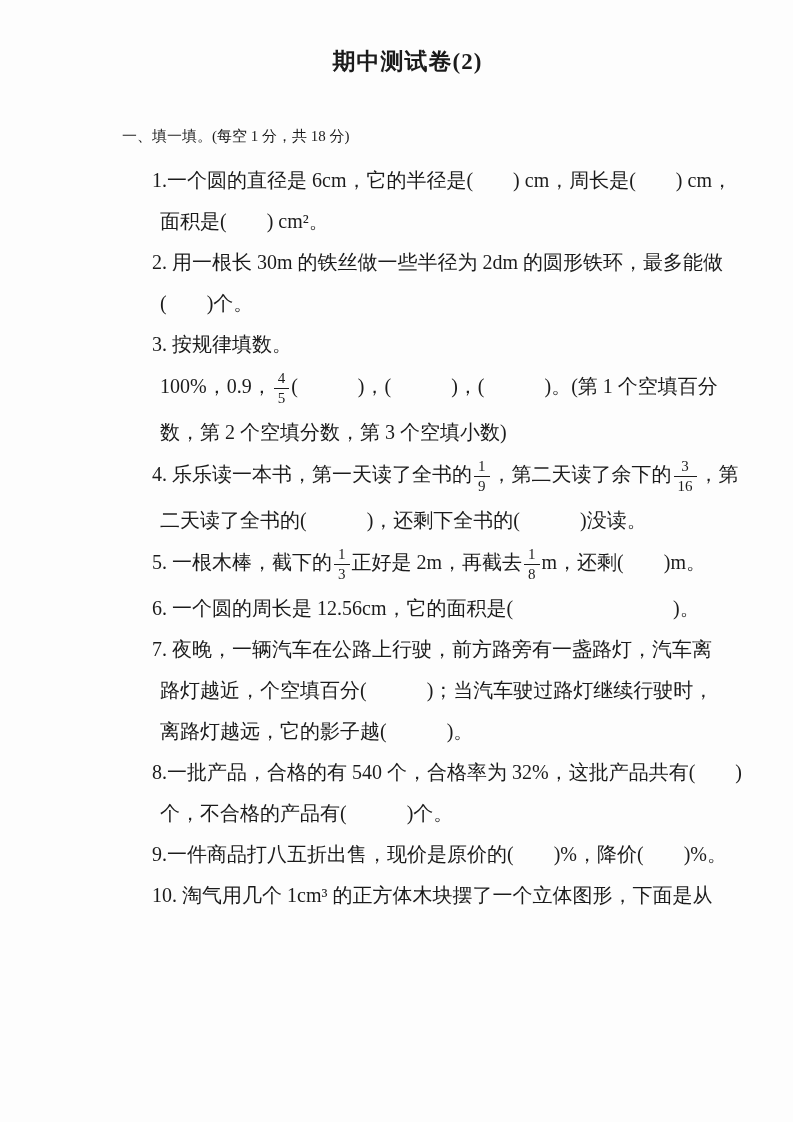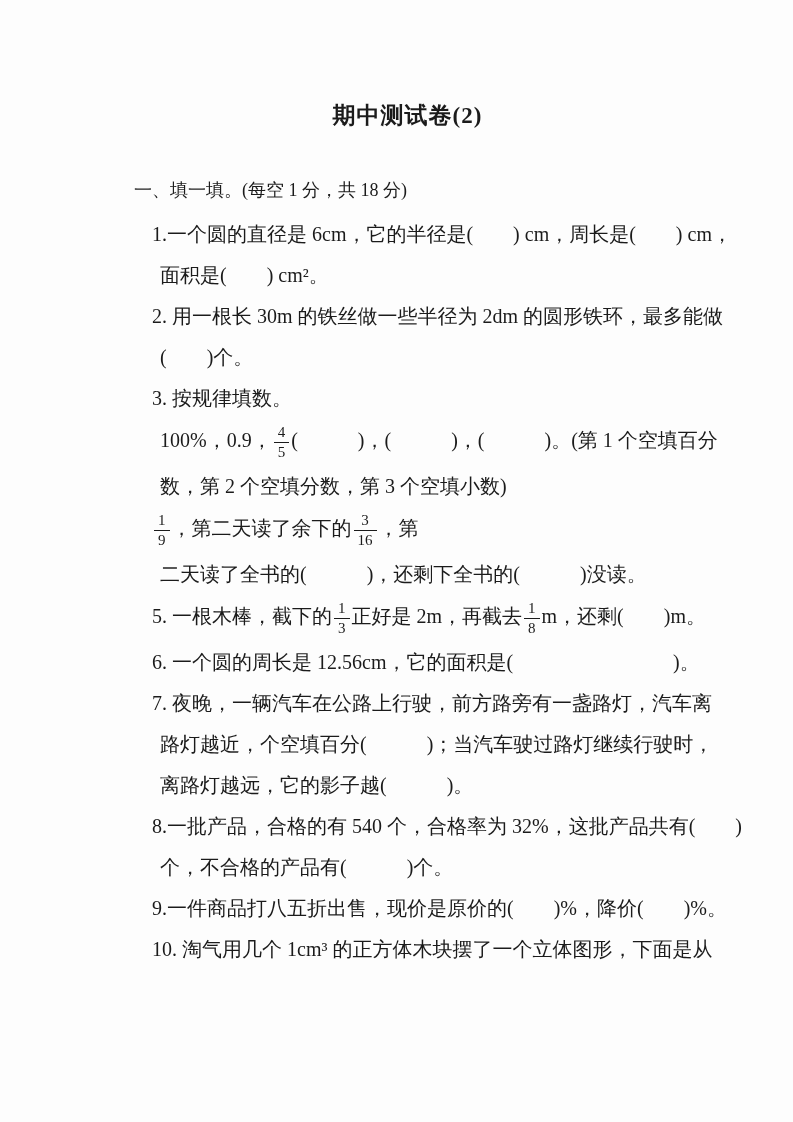--- a/index.html
+++ b/index.html
@@ -15,32 +15,31 @@
     background: #fdfdfd;
     color: #1b1b1b;
     font-family: "Liberation Serif", "DejaVu Serif", serif;
     font-size: 20px;
     box-sizing: border-box;
     padding: 0 100px 0 122px;
     overflow: hidden;
   }
   .title {
     margin: 0;
-    padding-top: 100px;
+    padding-top: 46px;
     text-align: center;
     font-size: 23px;
     font-weight: bold;
     letter-spacing: 1px;
   }
   .section-heading {
     margin-top: 44px;
-    font-size: 18px;
+    font-size: 15px;
     line-height: 30px;
     white-space: nowrap;
-    margin-left: 12px;
   }
   .questions {
     margin-top: 14px;
   }
   .question {
     margin: 0;
   }
   .line {
     line-height: 30px;
     margin-bottom: 11px;
@@ -84,21 +83,21 @@
       <div class="question">
         <div class="line first"><span>2. 用一根长 30m 的铁丝做一些半径为 2dm 的圆形铁环，最多能做</span></div>
         <div class="line cont"><span>(　　)个。</span></div>
       </div>
       <div class="question">
         <div class="line first"><span>3. 按规律填数。</span></div>
         <div class="line cont"><span>100%，0.9，</span><span class="frac"><span class="num">4</span><span class="den">5</span></span><span>(　　　)，(　　　)，(　　　)。(第 1 个空填百分</span></div>
         <div class="line cont"><span>数，第 2 个空填分数，第 3 个空填小数)</span></div>
       </div>
       <div class="question">
-        <div class="line first"><span class="frac"><span class="num">1</span><span class="den">9</span></span><span>，第二天读了余下的</span><span class="frac"><span class="num">3</span><span class="den">16</span></span><span>，第</span></div>
+        <div class="line first"><span>4. 乐乐读一本书，第一天读了全书的</span><span class="frac"><span class="num">1</span><span class="den">9</span></span><span>，第二天读了余下的</span><span class="frac"><span class="num">3</span><span class="den">16</span></span><span>，第</span></div>
         <div class="line cont"><span>二天读了全书的(　　　)，还剩下全书的(　　　)没读。</span></div>
       </div>
       <div class="question">
         <div class="line first"><span>5. 一根木棒，截下的</span><span class="frac"><span class="num">1</span><span class="den">3</span></span><span>正好是 2m，再截去</span><span class="frac"><span class="num">1</span><span class="den">8</span></span><span>m，还剩(　　)m。</span></div>
       </div>
       <div class="question">
         <div class="line first"><span>6. 一个圆的周长是 12.56cm，它的面积是(　　　　　　　　)。</span></div>
       </div>
       <div class="question">
         <div class="line first"><span>7. 夜晚，一辆汽车在公路上行驶，前方路旁有一盏路灯，汽车离</span></div>

